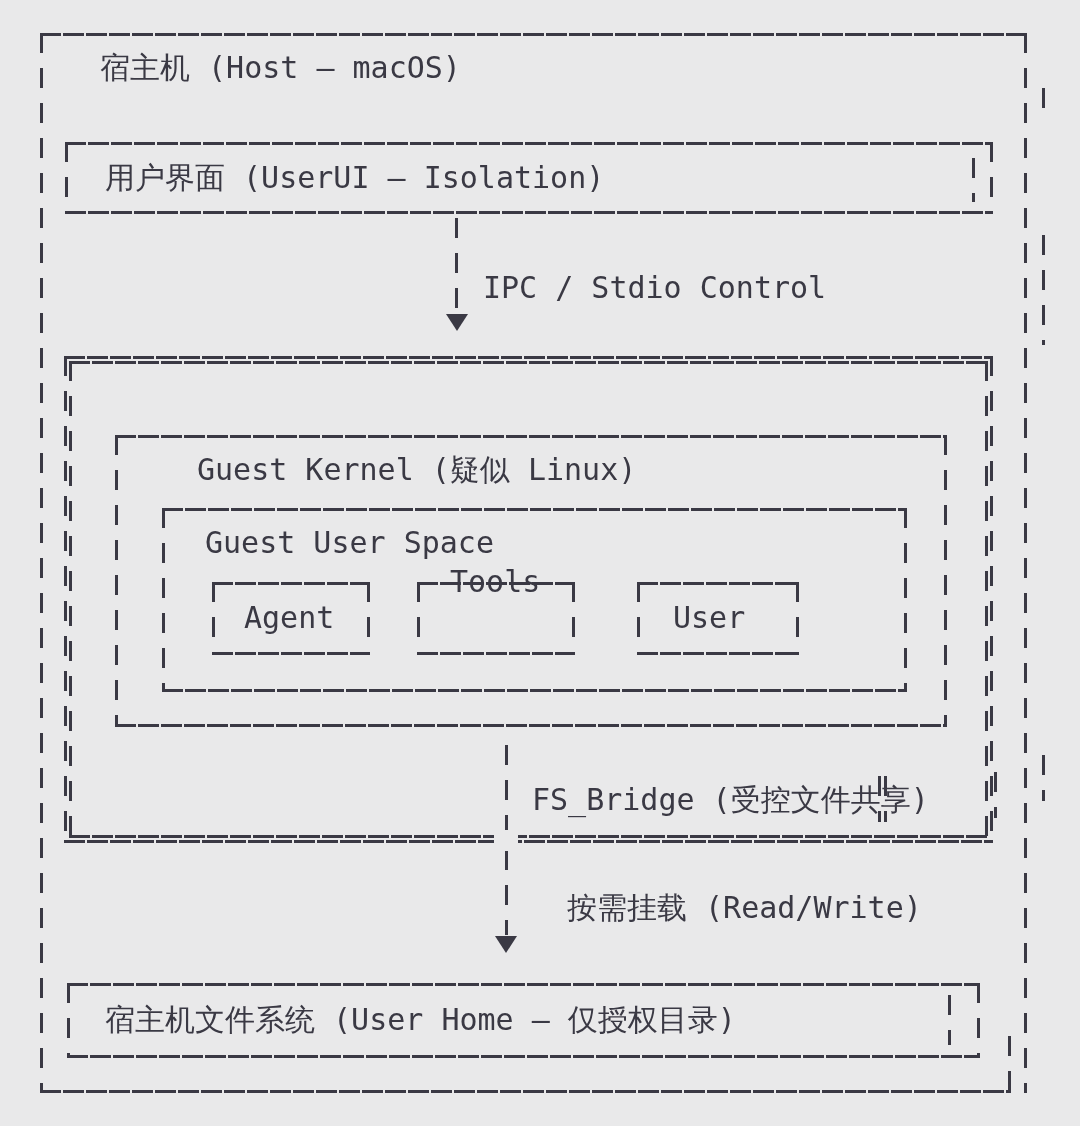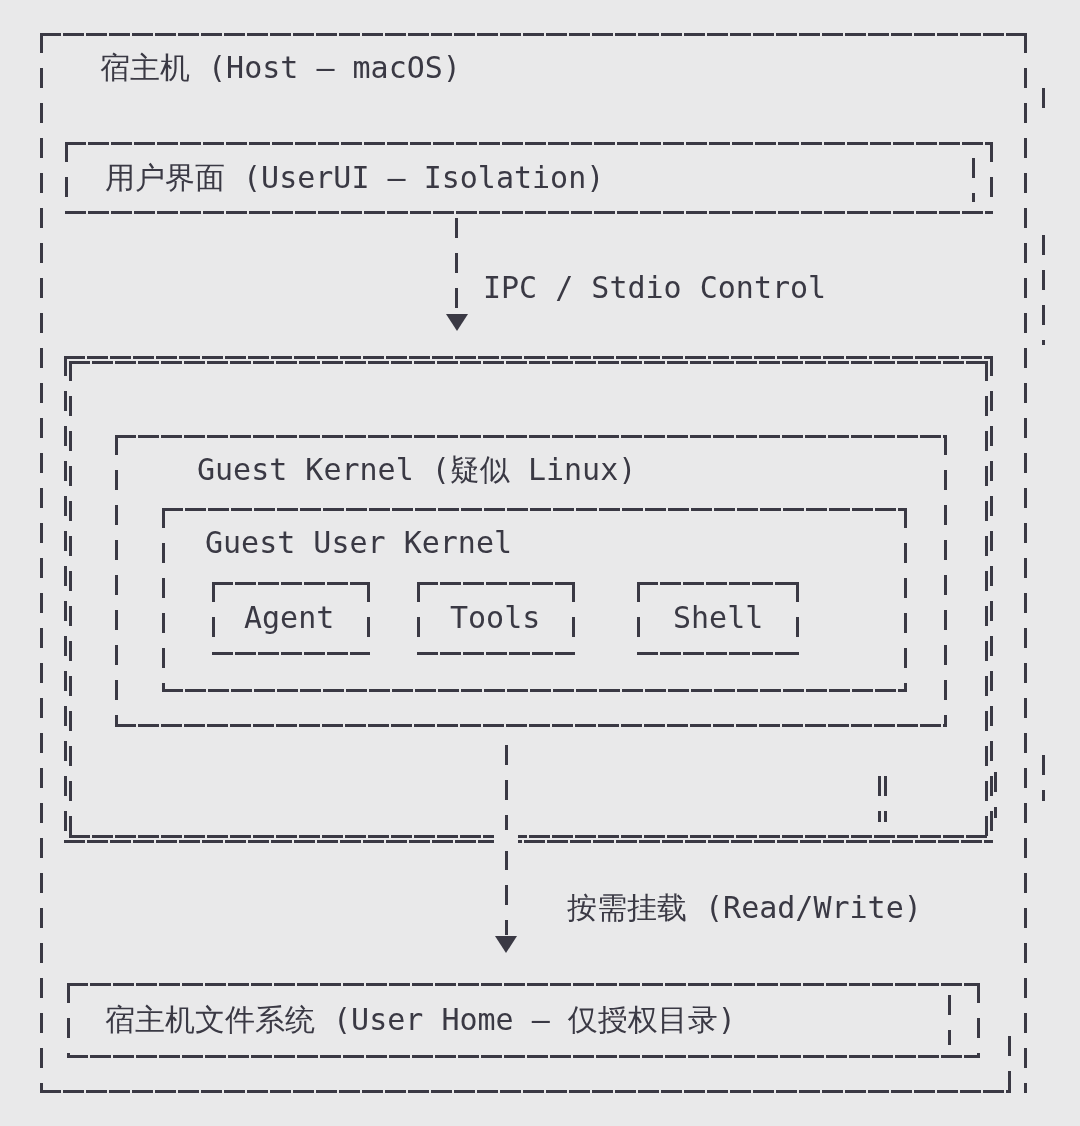--- a/index.html
+++ b/index.html
@@ -91,49 +91,50 @@
     <div class="vl r"></div>
   </div>
   <div class="lbl" style="left:158px;top:452px;margin-left:39px;">Guest Kernel (疑似 Linux)</div>
 
   <div class="boxc" style="left:162px;top:508px;width:745px;height:184px;">
     <div class="hl t"></div>
     <div class="hl b"></div>
     <div class="vl l"></div>
     <div class="vl r"></div>
   </div>
-  <div class="lbl" style="left:205px;top:525px;">Guest User Kernel</div>
+  <div class="lbl" style="left:205px;top:525px;">Guest User Space</div>
 
   <div class="boxc" style="left:212px;top:582px;width:158px;height:73px;">
     <div class="hl t"></div>
     <div class="hl b"></div>
     <div class="vl l"></div>
     <div class="vl r"></div>
   </div>
   <div class="lbl" style="left:244px;top:600px;">Agent</div>
 
   <div class="boxc" style="left:417px;top:582px;width:158px;height:73px;">
     <div class="hl t"></div>
     <div class="hl b"></div>
     <div class="vl l"></div>
     <div class="vl r"></div>
   </div>
-  <div class="lbl" style="left:450px;top:600px;">Tools</div>
+  <div class="lbl" style="left:450px;top:564px;">Tools</div>
 
   <div class="boxc" style="left:637px;top:582px;width:162px;height:73px;">
     <div class="hl t"></div>
     <div class="hl b"></div>
     <div class="vl l"></div>
     <div class="vl r"></div>
   </div>
-  <div class="lbl" style="left:673px;top:600px;">Shell</div>
+  <div class="lbl" style="left:673px;top:600px;">User</div>
 
   <div class="vl" style="left:505px;top:745px;height:190px;"></div>
   <div class="patch" style="left:494px;top:830px;width:24px;height:21px;"></div>
   <div class="tri" style="left:495px;top:936px;"></div>
+  <div class="lbl" style="left:532px;top:782px;">FS_Bridge (受控文件共享)</div>
   <div class="lbl" style="left:532px;top:890px;margin-left:35px;">按需挂载 (Read/Write)</div>
 
   <div class="boxc" style="left:67px;top:983px;width:913px;height:75px;">
     <div class="hl t"></div>
     <div class="hl b"></div>
     <div class="vl l"></div>
     <div class="vl r"></div>
   </div>
   <div class="lbl" style="left:105px;top:1002px;">宿主机文件系统 (User Home — 仅授权目录)</div>
 

